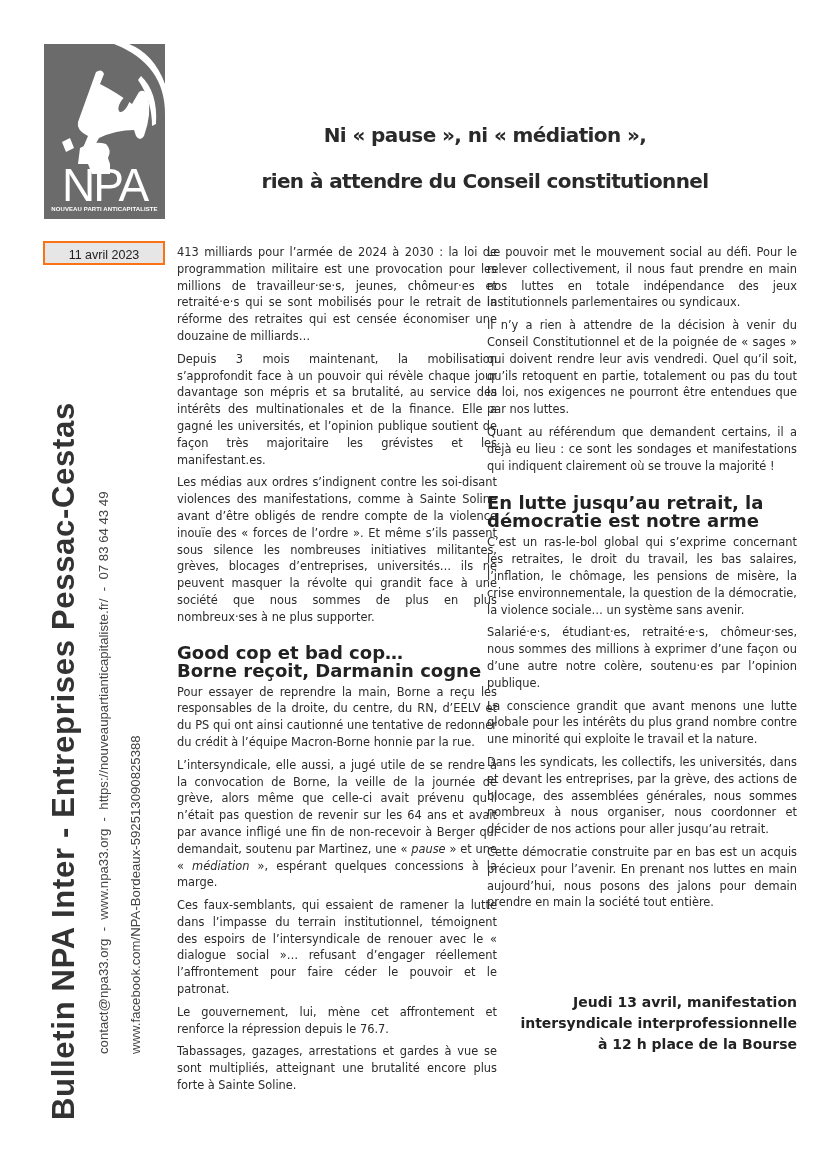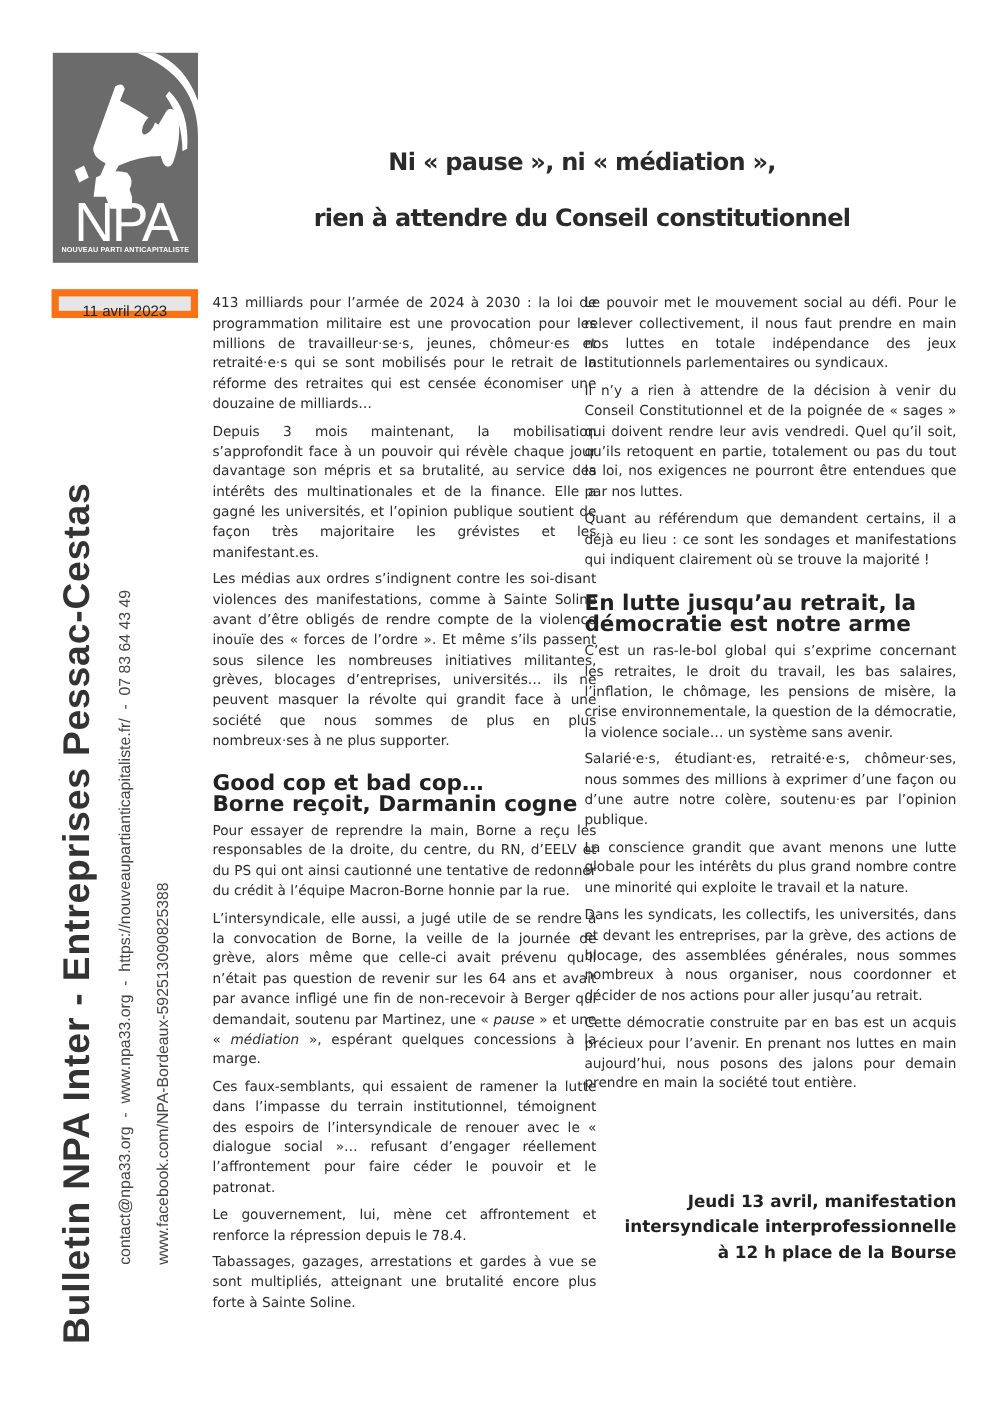--- a/index.html
+++ b/index.html
@@ -6,21 +6,21 @@
   body { width: 826px; height: 1169px; position: relative; overflow: hidden; font-family: "Liberation Sans", sans-serif; color: #222; }
 
   .logo { position: absolute; left: 44px; top: 44px; width: 121px; height: 175px; background: #6b6b6b; overflow: hidden; }
   .logo svg { position: absolute; left: 0; top: 0; }
   .logo-npa { position: absolute; left: 0; right: 0; top: 118px; text-align: center; color: #fff; font-family: "Liberation Sans", sans-serif; font-weight: normal; font-size: 46px; letter-spacing: -2px; line-height: 46px; }
   .logo-sub { position: absolute; left: 0; right: 0; top: 162px; text-align: center; color: #fff; font-size: 6px; font-weight: bold; letter-spacing: 0.1px; }
 
   .title { position: absolute; left: 170px; top: 112px; width: 630px; text-align: center; font-family: "DejaVu Sans", sans-serif; font-weight: bold; font-size: 20px; line-height: 46px; color: #2a2a2a; letter-spacing: -0.6px; }
   .title div { white-space: nowrap; }
 
-  .date-box { position: absolute; left: 43px; top: 241px; width: 122px; height: 24px; border: 6px solid #f97316; background: #e6e6e6; text-align: center; font-size: 12.5px; line-height: 24px; color: #222; box-sizing: border-box; }
+  .date-box { position: absolute; left: 43px; top: 241px; width: 122px; height: 24px; border: 2px solid #f97316; background: #e6e6e6; text-align: center; font-size: 12.5px; line-height: 24px; color: #222; box-sizing: border-box; }
 
   .vertical { position: absolute; transform-origin: left top; transform: rotate(-90deg); white-space: nowrap; }
   .v-title { left: 46px; top: 1120px; font-family: "Liberation Sans", sans-serif; font-weight: bold; font-size: 31px; color: #333; letter-spacing: 0.7px; line-height: 36px; }
   .v-contact1 { left: 96px; top: 1054px; font-size: 13.2px; color: #444; line-height: 16px; }
   .v-contact2 { left: 128px; top: 1054px; font-size: 13.2px; color: #444; line-height: 16px; }
 
   .col { position: absolute; font-family: "DejaVu Sans", sans-serif; font-size: 11.4px; line-height: 16.8px; color: #2b2b2b; text-align: justify; }
   .col1 { left: 177px; top: 244px; width: 320px; }
   .col2 { left: 487px; top: 244px; width: 310px; }
   .col p { margin: 0 0 6px 0; hyphens: manual; }
@@ -62,21 +62,21 @@
   <p>413 milliards pour l’armée de 2024 à 2030 : la loi de programmation militaire est une provocation pour les millions de travailleur·se·s, jeunes, chômeur·es et retraité·e·s qui se sont mobilisés pour le retrait de la réforme des retraites qui est censée économiser une douzaine de milliards…</p>
   <p>Depuis 3 mois maintenant, la mobilisation s’approfondit face à un pouvoir qui révèle chaque jour davantage son mépris et sa brutalité, au service des intérêts des multinationales et de la finance. Elle a gagné les universités, et l’opinion publique soutient de façon très majoritaire les grévistes et les manifestant.es.</p>
   <p>Les médias aux ordres s’indignent contre les soi-disant violences des manifestations, comme à Sainte Soline avant d’être obligés de rendre compte de la violence inouïe des « forces de l’ordre ». Et même s’ils passent sous silence les nombreuses initiatives militantes, grèves, blocages d’entreprises, universités… ils ne peuvent masquer la révolte qui grandit face à une société que nous sommes de plus en plus nombreux·ses à ne plus supporter.</p>
   <h3>
     <span>Good cop et bad cop…</span><br>
     <span>Borne reçoit, Darmanin cogne</span>
   </h3>
   <p>Pour essayer de reprendre la main, Borne a reçu les responsables de la droite, du centre, du RN, d’EELV et du PS qui ont ainsi cautionné une tentative de redonner du crédit à l’équipe Macron-Borne honnie par la rue.</p>
   <p><span>L’intersyndicale, elle aussi, a jugé utile de se rendre à la convocation de Borne, la veille de la journée de grève, alors même que celle-ci avait prévenu qu’il n’était pas question de revenir sur les 64 ans et avait par avance infligé une fin de non-recevoir à Berger qui demandait, soutenu par Martinez, une « </span><em>pause</em><span> » et une « </span><em>médiation</em><span> », espérant quelques concessions à la marge.</span></p>
   <p>Ces faux-semblants, qui essaient de ramener la lutte dans l’impasse du terrain institutionnel, témoignent des espoirs de l’intersyndicale de renouer avec le « dialogue social »… refusant d’engager réellement l’affrontement pour faire céder le pouvoir et le patronat.</p>
-  <p>Le gouvernement, lui, mène cet affrontement et renforce la répression depuis le 78.4.</p>
+  <p>Le gouvernement, lui, mène cet affrontement et renforce la répression depuis le 76.7.</p>
   <p>Tabassages, gazages, arrestations et gardes à vue se sont multipliés, atteignant une brutalité encore plus forte à Sainte Soline.</p>
 </div>
 
 <div class="col col2">
   <p>Le pouvoir met le mouvement social au défi. Pour le relever collectivement, il nous faut prendre en main nos luttes en totale indépendance des jeux institutionnels parlementaires ou syndicaux.</p>
   <p>Il n’y a rien à attendre de la décision à venir du Conseil Constitutionnel et de la poignée de « sages » qui doivent rendre leur avis vendredi. Quel qu’il soit, qu’ils retoquent en partie, totalement ou pas du tout la loi, nos exigences ne pourront être entendues que par nos luttes.</p>
   <p>Quant au référendum que demandent certains, il a déjà eu lieu : ce sont les sondages et manifestations qui indiquent clairement où se trouve la majorité !</p>
   <h3>En lutte jusqu’au retrait, la démocratie est notre arme</h3>
   <p>C’est un ras-le-bol global qui s’exprime concernant les retraites, le droit du travail, les bas salaires, l’inflation, le chômage, les pensions de misère, la crise environnementale, la question de la démocratie, la violence sociale… un système sans avenir.</p>
   <p>Salarié·e·s, étudiant·es, retraité·e·s, chômeur·ses, nous sommes des millions à exprimer d’une façon ou d’une autre notre colère, soutenu·es par l’opinion publique.</p>

